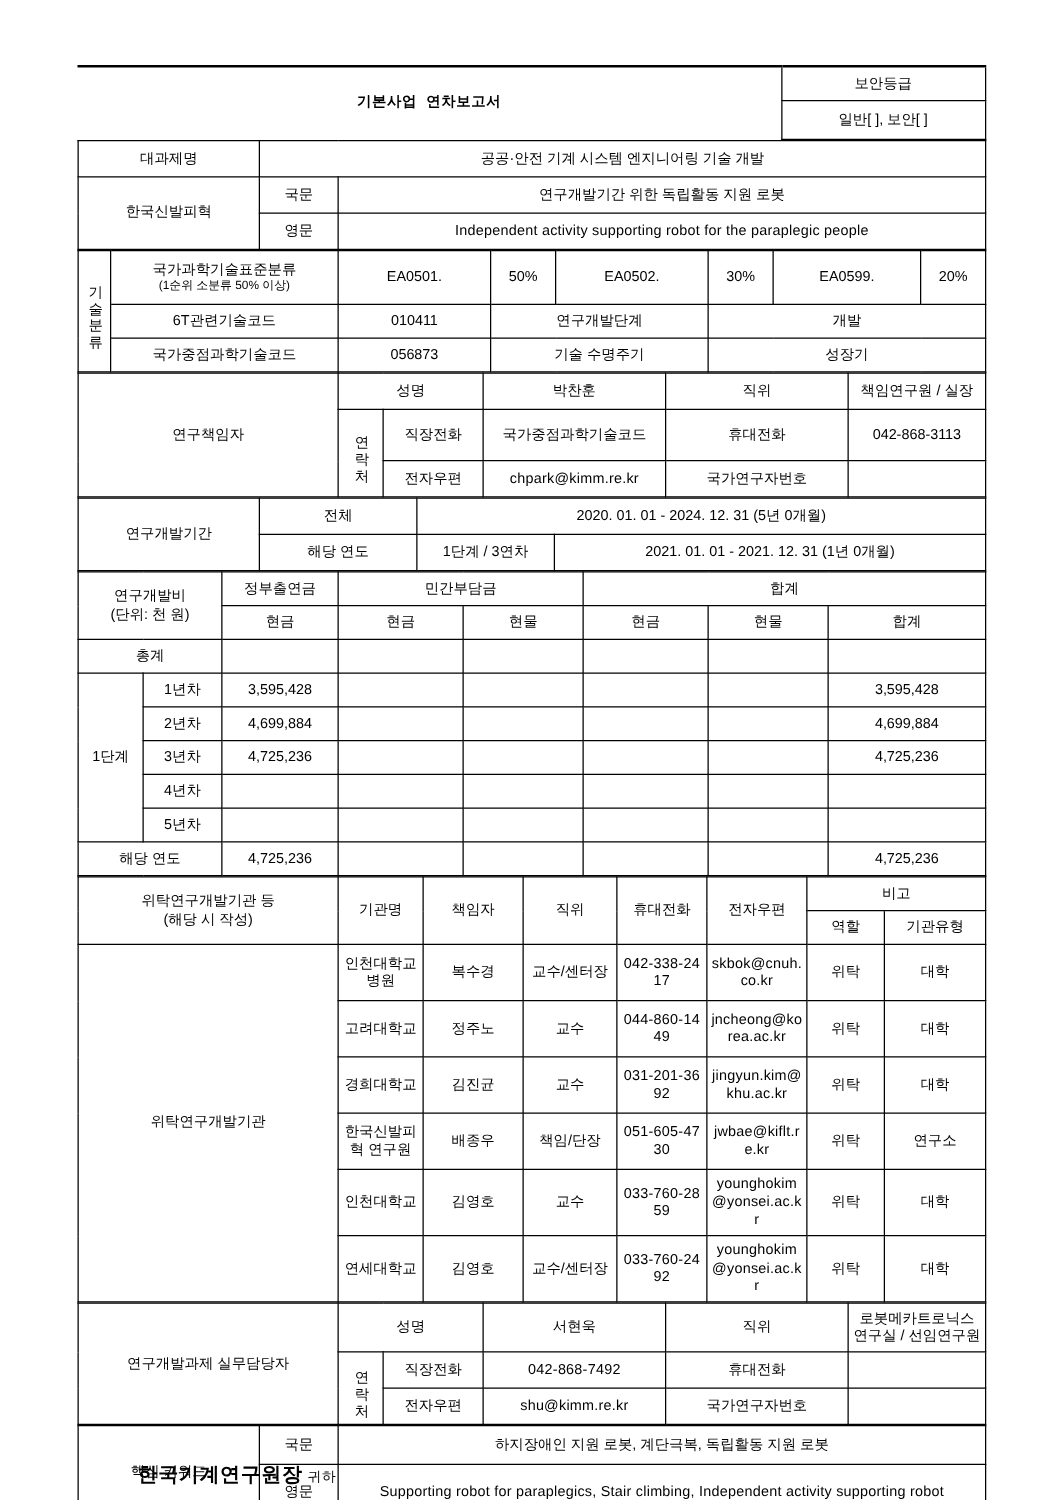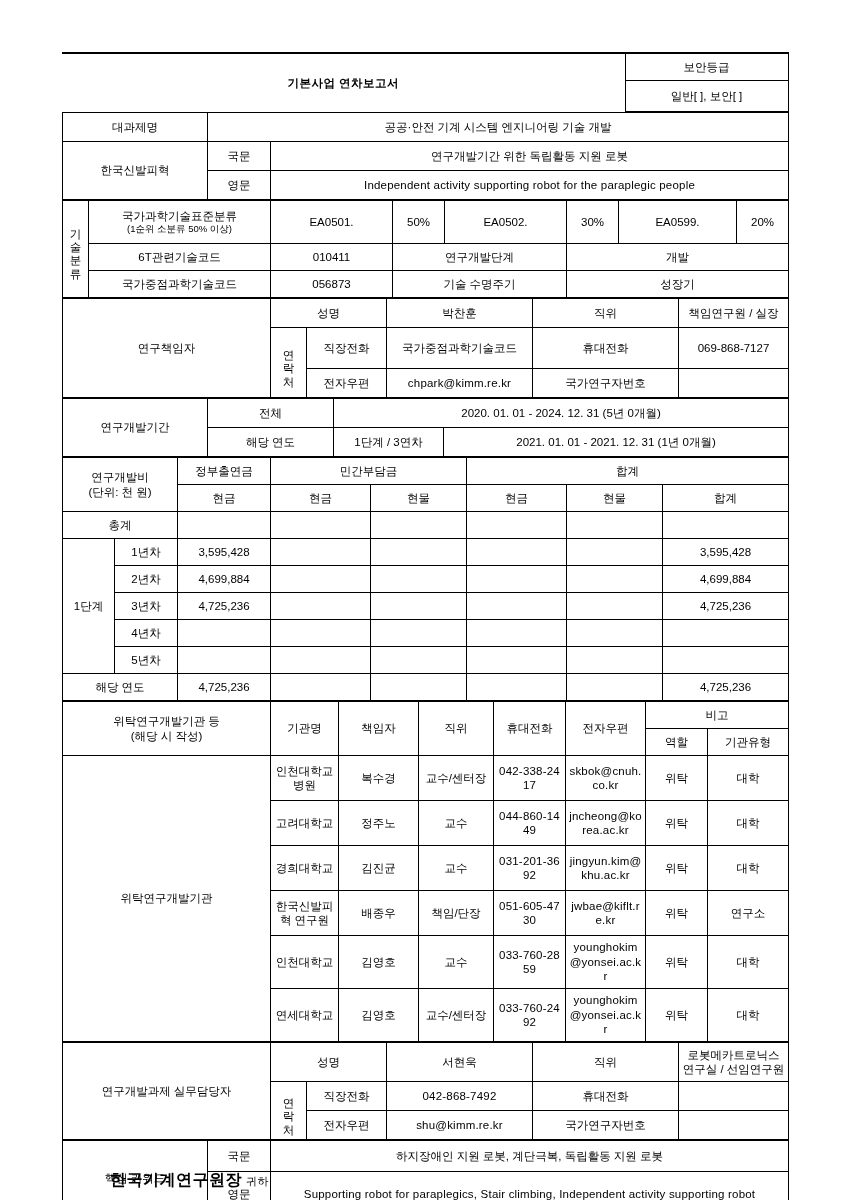--- a/index.html
+++ b/index.html
@@ -36,20 +36,21 @@
     word-break: break-all;
     background: #ffffff;
   }
   td.hd {
     background: #e3e3e3;
   }
   .title-cell {
     font-size: 21px;
     font-weight: bold;
     letter-spacing: 0.5px;
+    font-family: Liberation Mono, monospace;
   }
   .vert {
     writing-mode: vertical-rl;
     text-orientation: upright;
     letter-spacing: 2px;
     display: inline-block;
     line-height: 1.05;
     font-size: 11.5px;
   }
   .small {
@@ -179,21 +180,21 @@
       <td class="hd">직위</td>
       <td>책임연구원 / 실장</td>
     </tr>
     <tr>
       <td rowspan="2" class="hd">
         <span class="vert">연락처</span>
       </td>
       <td class="hd" style="height:36px">직장전화</td>
       <td>국가중점과학기술코드</td>
       <td class="hd">휴대전화</td>
-      <td>069-868-7127</td>
+      <td>042-868-3113</td>
     </tr>
     <tr>
       <td class="hd r24" style="height:24px">전자우편</td>
       <td class="eng">chpark@kimm.re.kr</td>
       <td class="hd">국가연구자번호</td>
       <td></td>
     </tr>
   </tbody>
     </table>
 

